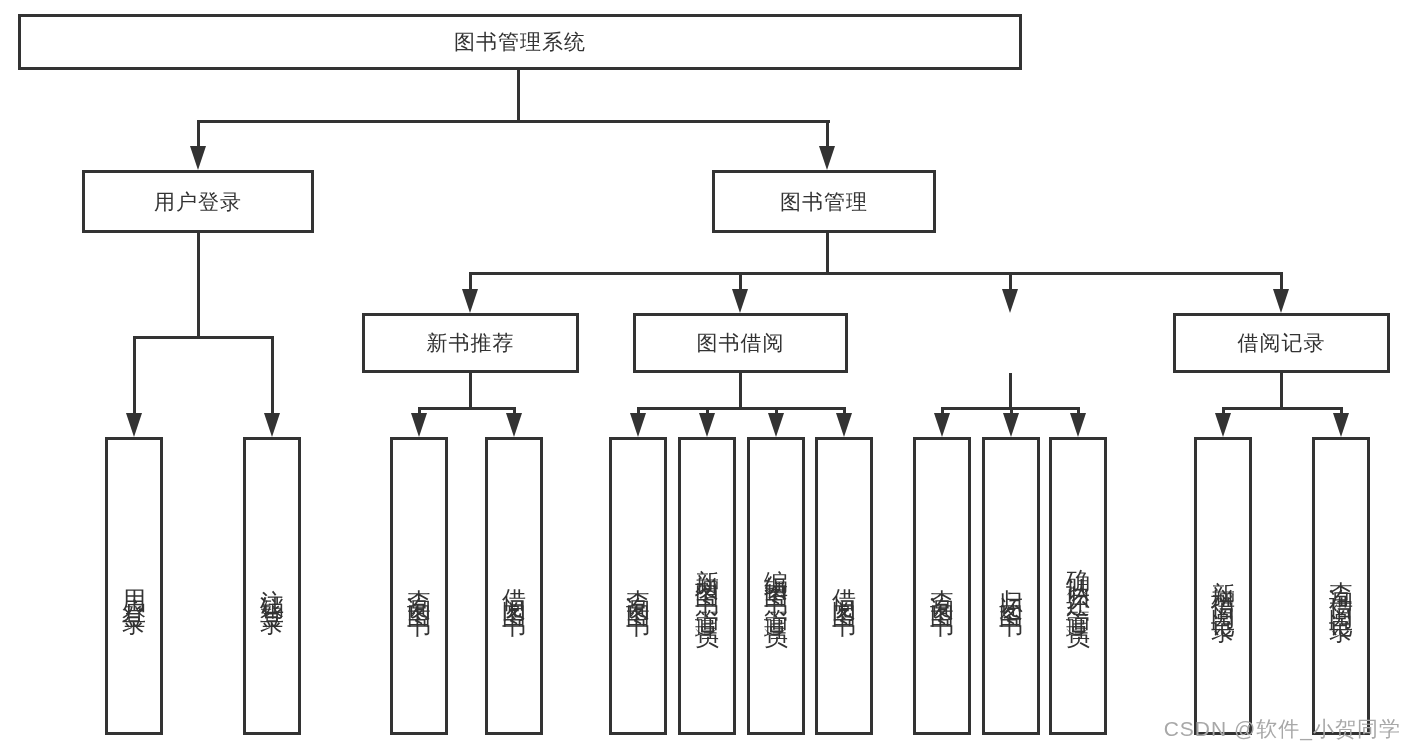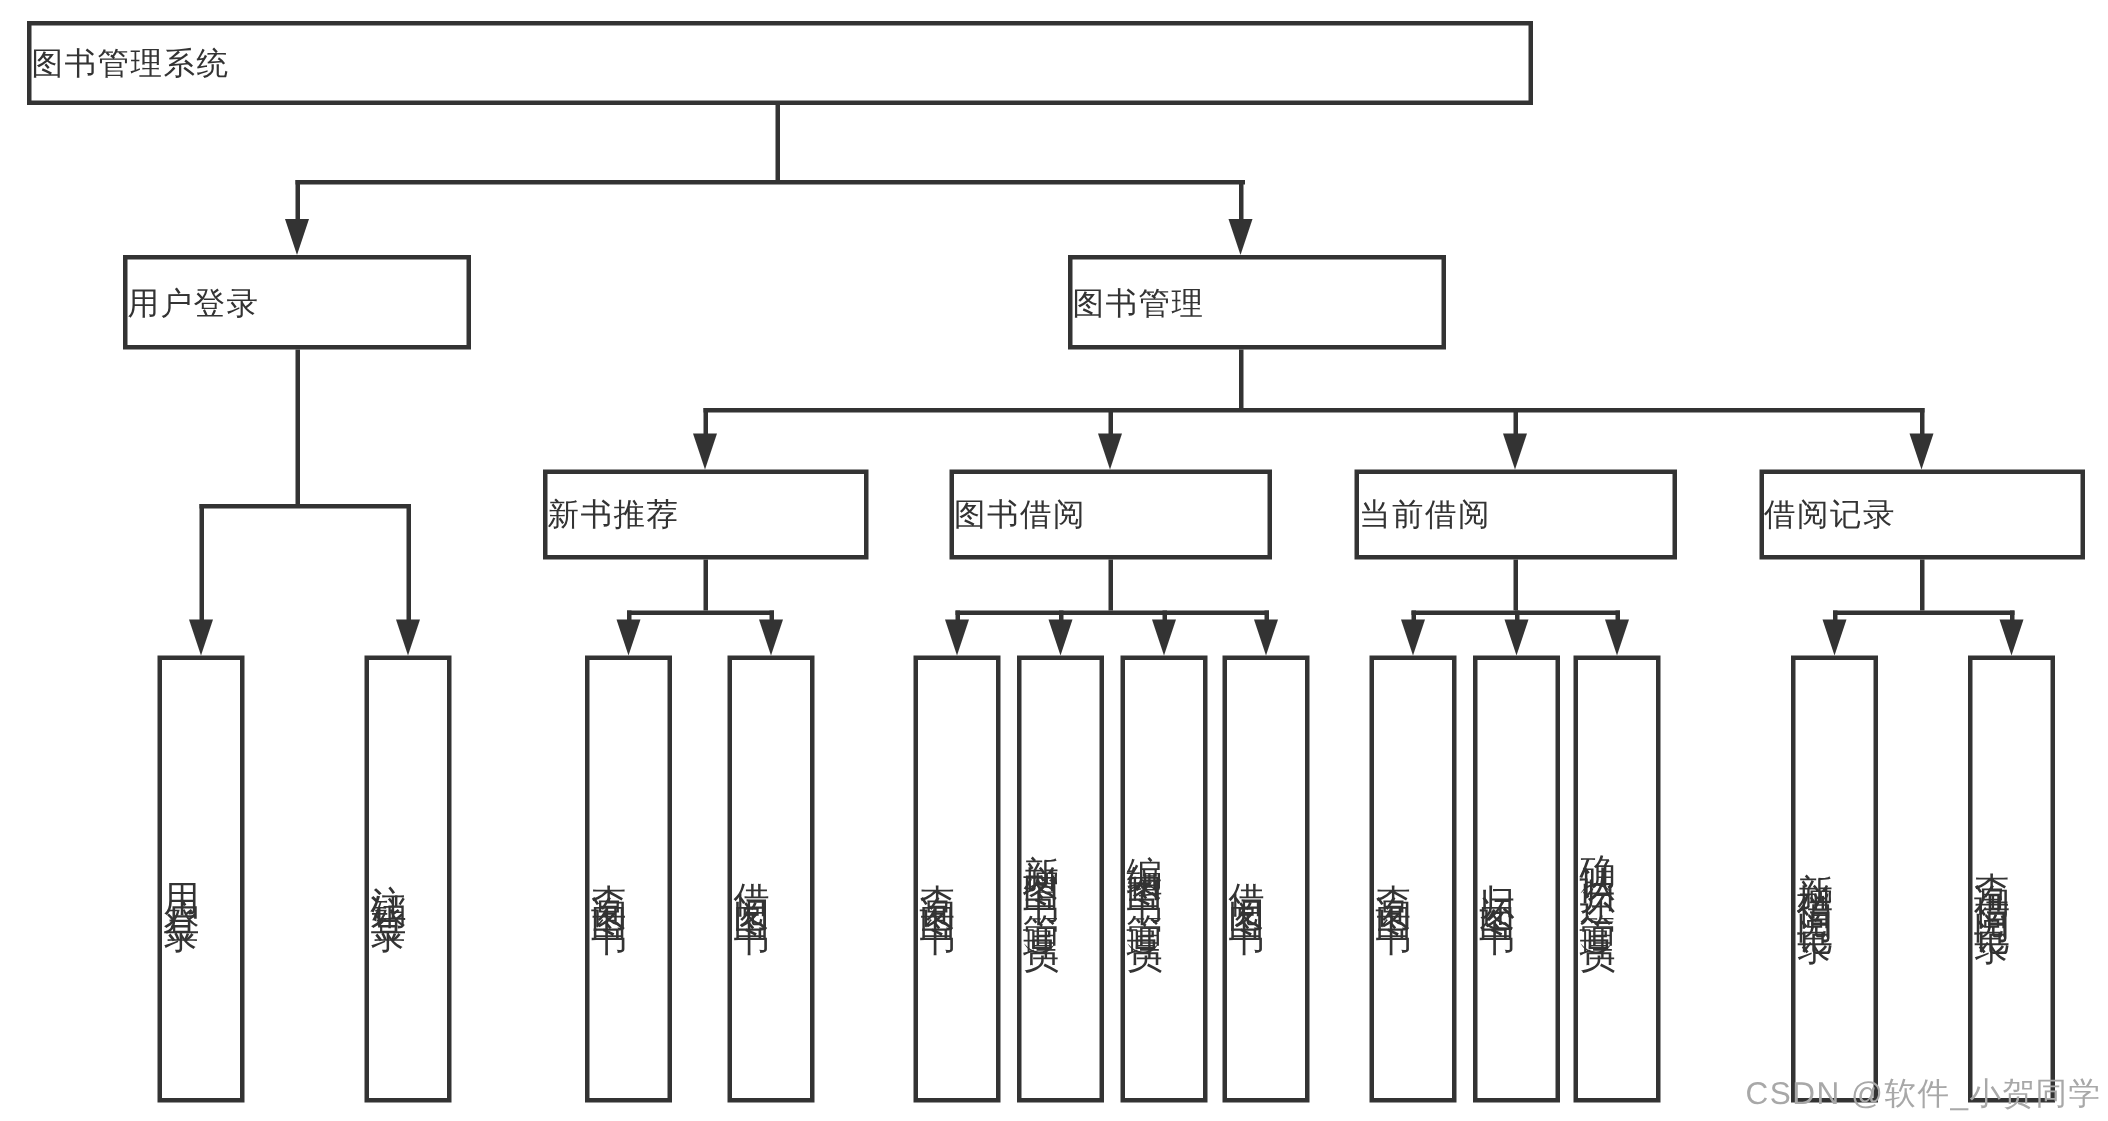--- a/index.html
+++ b/index.html
@@ -12,21 +12,21 @@
   *{margin:0;padding:0;box-sizing:border-box;}
   html,body{background:var(--pagebg);}
   body{
     width:1405px;height:747px;position:relative;overflow:hidden;
     font-family:"Liberation Sans","DejaVu Sans",sans-serif;
     color:var(--text);
   }
   .canvas{position:absolute;left:0;top:0;width:1405px;height:747px;}
   .box{
     position:absolute;border:3px solid var(--line);background:var(--boxbg);
-    display:flex;align-items:center;justify-content:flex-start;
+    display:flex;align-items:center;justify-content:center;
     font-size:21px;letter-spacing:1px;color:var(--text);
   }
   .vbox{font-size:24px;letter-spacing:0;}
   .vbox span{
     writing-mode:vertical-rl;text-orientation:mixed;
     letter-spacing:8px;line-height:1;display:block;
   }
   .vline,.hline{position:absolute;background:var(--line);}
   .vline{width:3px;}
   .hline{height:3px;}
@@ -45,32 +45,29 @@
 
 <div class="canvas">
 
   <div class="box" style="left:18px;top:14px;width:1004px;height:56px;">
     <span>图书管理系统</span>
   </div>
 
   <div class="box" style="left:82px;top:170px;width:232px;height:63px;">
     <span>用户登录</span>
   </div>
-  <div class="box" style="left:712px;top:170px;width:252px;height:63px;">
+  <div class="box" style="left:712px;top:170px;width:224px;height:63px;">
     <span>图书管理</span>
   </div>
 
   <div class="box" style="left:633px;top:313px;width:215px;height:60px;">
     <span>图书借阅</span>
   </div>
   <div class="box" style="left:362px;top:313px;width:217px;height:60px;">
     <span>新书推荐</span>
-  </div>
-  <div class="box" style="left:903px;top:313px;width:215px;height:60px;">
-    <span>当前借阅</span>
   </div>
   <div class="box" style="left:1173px;top:313px;width:217px;height:60px;">
     <span>借阅记录</span>
   </div>
 
   <div class="box vbox" style="left:105px;top:437px;width:58px;height:298px;">
     <span>用户登录</span>
   </div>
   <div class="box vbox" style="left:243px;top:437px;width:58px;height:298px;">
     <span>注销登录</span>

